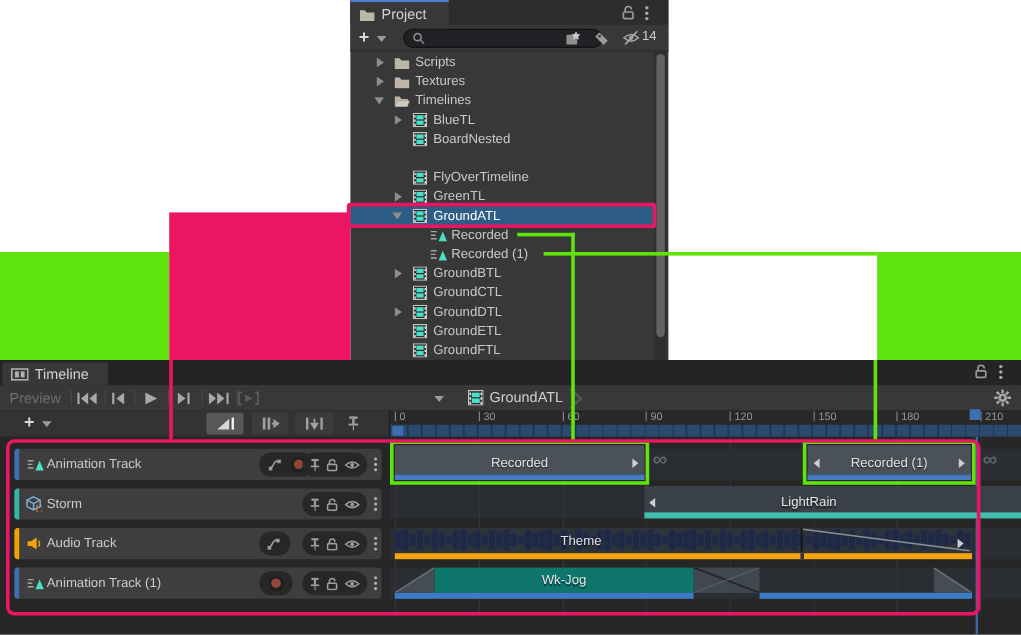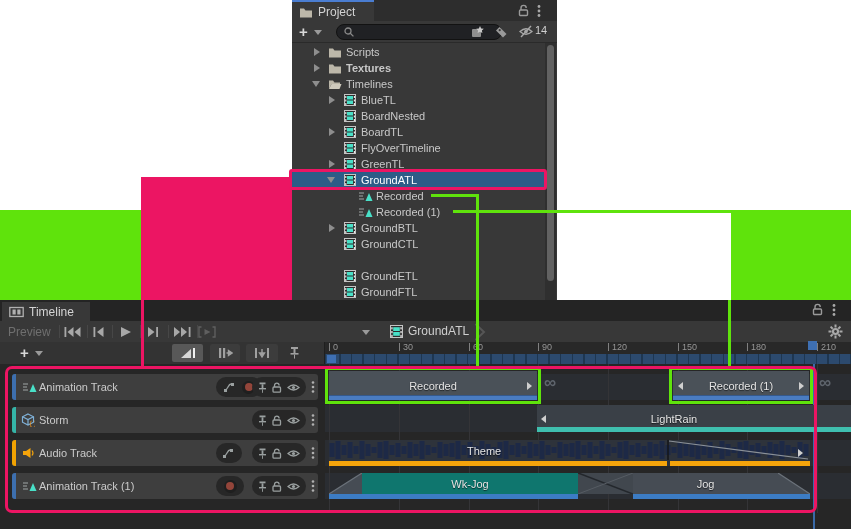--- a/index.html
+++ b/index.html
@@ -128,21 +128,21 @@
 
     <div class="abs treerow" style="top:44px;">
       <span class="abs arr-r" style="left:22px;top:4px;"></span>
       <span class="abs" style="left:36px;top:2px;">
           <svg width="14" height="12">
             <path d="M1 2.5h4l1.5 2H13v7H1z" fill="#bcb7a9"></path>
           </svg>
         </span>
       <span class="abs txt" style="left:54px;">Scripts</span>
     </div>
-    <div class="abs treerow" style="top:60px;font-weight:bold;">
+    <div class="abs treerow" style="top:60px;">
       <span class="abs arr-r" style="left:22px;top:4px;"></span>
       <span class="abs" style="left:36px;top:2px;">
           <svg width="14" height="12">
             <path d="M1 2.5h4l1.5 2H13v7H1z" fill="#bcb7a9"></path>
           </svg>
         </span>
       <span class="abs txt" style="left:54px;">Textures</span>
     </div>
     <div class="abs treerow" style="top:92px;">
       <span class="abs arr-r" style="left:37px;top:4px;"></span>
@@ -181,37 +181,20 @@
             <rect x="1.2" y="2" width="1.2" height="2" fill="#e8e8e8"></rect>
             <rect x="1.2" y="5.5" width="1.2" height="2" fill="#e8e8e8"></rect>
             <rect x="1.2" y="9" width="1.2" height="2" fill="#e8e8e8"></rect>
             <rect x="9.8" y="2" width="1.2" height="2" fill="#e8e8e8"></rect>
             <rect x="9.8" y="5.5" width="1.2" height="2" fill="#e8e8e8"></rect>
             <rect x="9.8" y="9" width="1.2" height="2" fill="#e8e8e8"></rect>
           </svg>
         </span>
       <span class="abs txt" style="left:69px;">BoardNested</span>
     </div>
-    <div class="abs treerow" style="top:124px;">
-      <span class="abs arr-r" style="left:37px;top:4px;"></span>
-      <span class="abs" style="left:52px;top:2px;">
-          <svg width="12" height="12">
-            <rect x="0.5" y="0.5" width="11" height="11" fill="#2d2d2d" stroke="#c4c4c4"></rect>
-            <rect x="3" y="2" width="6" height="3.5" fill="#49e0c8"></rect>
-            <rect x="3" y="6.5" width="6" height="3.5" fill="#49e0c8"></rect>
-            <rect x="1.2" y="2" width="1.2" height="2" fill="#e8e8e8"></rect>
-            <rect x="1.2" y="5.5" width="1.2" height="2" fill="#e8e8e8"></rect>
-            <rect x="1.2" y="9" width="1.2" height="2" fill="#e8e8e8"></rect>
-            <rect x="9.8" y="2" width="1.2" height="2" fill="#e8e8e8"></rect>
-            <rect x="9.8" y="5.5" width="1.2" height="2" fill="#e8e8e8"></rect>
-            <rect x="9.8" y="9" width="1.2" height="2" fill="#e8e8e8"></rect>
-          </svg>
-        </span>
-      <span class="abs txt" style="left:69px;">BoardTL</span>
-    </div>
     <div class="abs treerow" style="top:156px;">
       <span class="abs arr-r" style="left:37px;top:4px;"></span>
       <span class="abs" style="left:52px;top:2px;">
           <svg width="12" height="12">
             <rect x="0.5" y="0.5" width="11" height="11" fill="#2d2d2d" stroke="#c4c4c4"></rect>
             <rect x="3" y="2" width="6" height="3.5" fill="#49e0c8"></rect>
             <rect x="3" y="6.5" width="6" height="3.5" fill="#49e0c8"></rect>
             <rect x="1.2" y="2" width="1.2" height="2" fill="#e8e8e8"></rect>
             <rect x="1.2" y="5.5" width="1.2" height="2" fill="#e8e8e8"></rect>
             <rect x="1.2" y="9" width="1.2" height="2" fill="#e8e8e8"></rect>
@@ -298,20 +281,37 @@
             <rect x="3" y="6.5" width="6" height="3.5" fill="#49e0c8"></rect>
             <rect x="1.2" y="2" width="1.2" height="2" fill="#e8e8e8"></rect>
             <rect x="1.2" y="5.5" width="1.2" height="2" fill="#e8e8e8"></rect>
             <rect x="1.2" y="9" width="1.2" height="2" fill="#e8e8e8"></rect>
             <rect x="9.8" y="2" width="1.2" height="2" fill="#e8e8e8"></rect>
             <rect x="9.8" y="5.5" width="1.2" height="2" fill="#e8e8e8"></rect>
             <rect x="9.8" y="9" width="1.2" height="2" fill="#e8e8e8"></rect>
           </svg>
         </span>
       <span class="abs txt" style="left:69px;">GroundCTL</span>
+    </div>
+    <div class="abs treerow" style="top:252px;">
+      <span class="abs arr-r" style="left:37px;top:4px;"></span>
+      <span class="abs" style="left:52px;top:2px;">
+          <svg width="12" height="12">
+            <rect x="0.5" y="0.5" width="11" height="11" fill="#2d2d2d" stroke="#c4c4c4"></rect>
+            <rect x="3" y="2" width="6" height="3.5" fill="#49e0c8"></rect>
+            <rect x="3" y="6.5" width="6" height="3.5" fill="#49e0c8"></rect>
+            <rect x="1.2" y="2" width="1.2" height="2" fill="#e8e8e8"></rect>
+            <rect x="1.2" y="5.5" width="1.2" height="2" fill="#e8e8e8"></rect>
+            <rect x="1.2" y="9" width="1.2" height="2" fill="#e8e8e8"></rect>
+            <rect x="9.8" y="2" width="1.2" height="2" fill="#e8e8e8"></rect>
+            <rect x="9.8" y="5.5" width="1.2" height="2" fill="#e8e8e8"></rect>
+            <rect x="9.8" y="9" width="1.2" height="2" fill="#e8e8e8"></rect>
+          </svg>
+        </span>
+      <span class="abs txt" style="left:69px;">GroundDTL</span>
     </div>
     <div class="abs treerow" style="top:268px;">
       <span class="abs" style="left:52px;top:2px;">
           <svg width="12" height="12">
             <rect x="0.5" y="0.5" width="11" height="11" fill="#2d2d2d" stroke="#c4c4c4"></rect>
             <rect x="3" y="2" width="6" height="3.5" fill="#49e0c8"></rect>
             <rect x="3" y="6.5" width="6" height="3.5" fill="#49e0c8"></rect>
             <rect x="1.2" y="2" width="1.2" height="2" fill="#e8e8e8"></rect>
             <rect x="1.2" y="5.5" width="1.2" height="2" fill="#e8e8e8"></rect>
             <rect x="1.2" y="9" width="1.2" height="2" fill="#e8e8e8"></rect>
@@ -715,23 +715,20 @@
         </svg>
       <div class="clip" style="left:362px;top:109px;width:216px;height:21px;background:#0f766e;">
         <span class="cliplabel">Wk-Jog</span>
       </div>
       <div class="clip" style="left:578px;top:109px;width:55px;height:21px;background:#41474e;">
         <svg width="55" height="21">
             <line x1="0" y1="0" x2="55" y2="21" stroke="#23272c" stroke-width="1.6"></line>
             <line x1="0" y1="21" x2="55" y2="0" stroke="#565c63" stroke-width="1"></line>
           </svg>
       </div>
-      <div class="clip" style="left:633px;top:109px;width:145px;height:21px;background:#464c54;">
-        <span class="cliplabel">Jog</span>
-      </div>
       <svg class="abs" style="left:778px;top:109px;" width="32" height="21">
           <path d="M0 0L32 21H0z" fill="#464c54"></path>
           <path d="M0 0L32 21" stroke="#6b727a" stroke-width="1.2" fill="none"></path>
         </svg>
       <div class="abs" style="left:329px;top:130px;width:249px;height:5px;background:#3c7cc4;"></div>
       <div class="abs" style="left:633px;top:130px;width:177px;height:5px;background:#3c7cc4;"></div>
     </div>
   </div>
 
   <div class="abs ann-green annz" style="left:0;top:210px;width:141px;height:90px;"></div>

